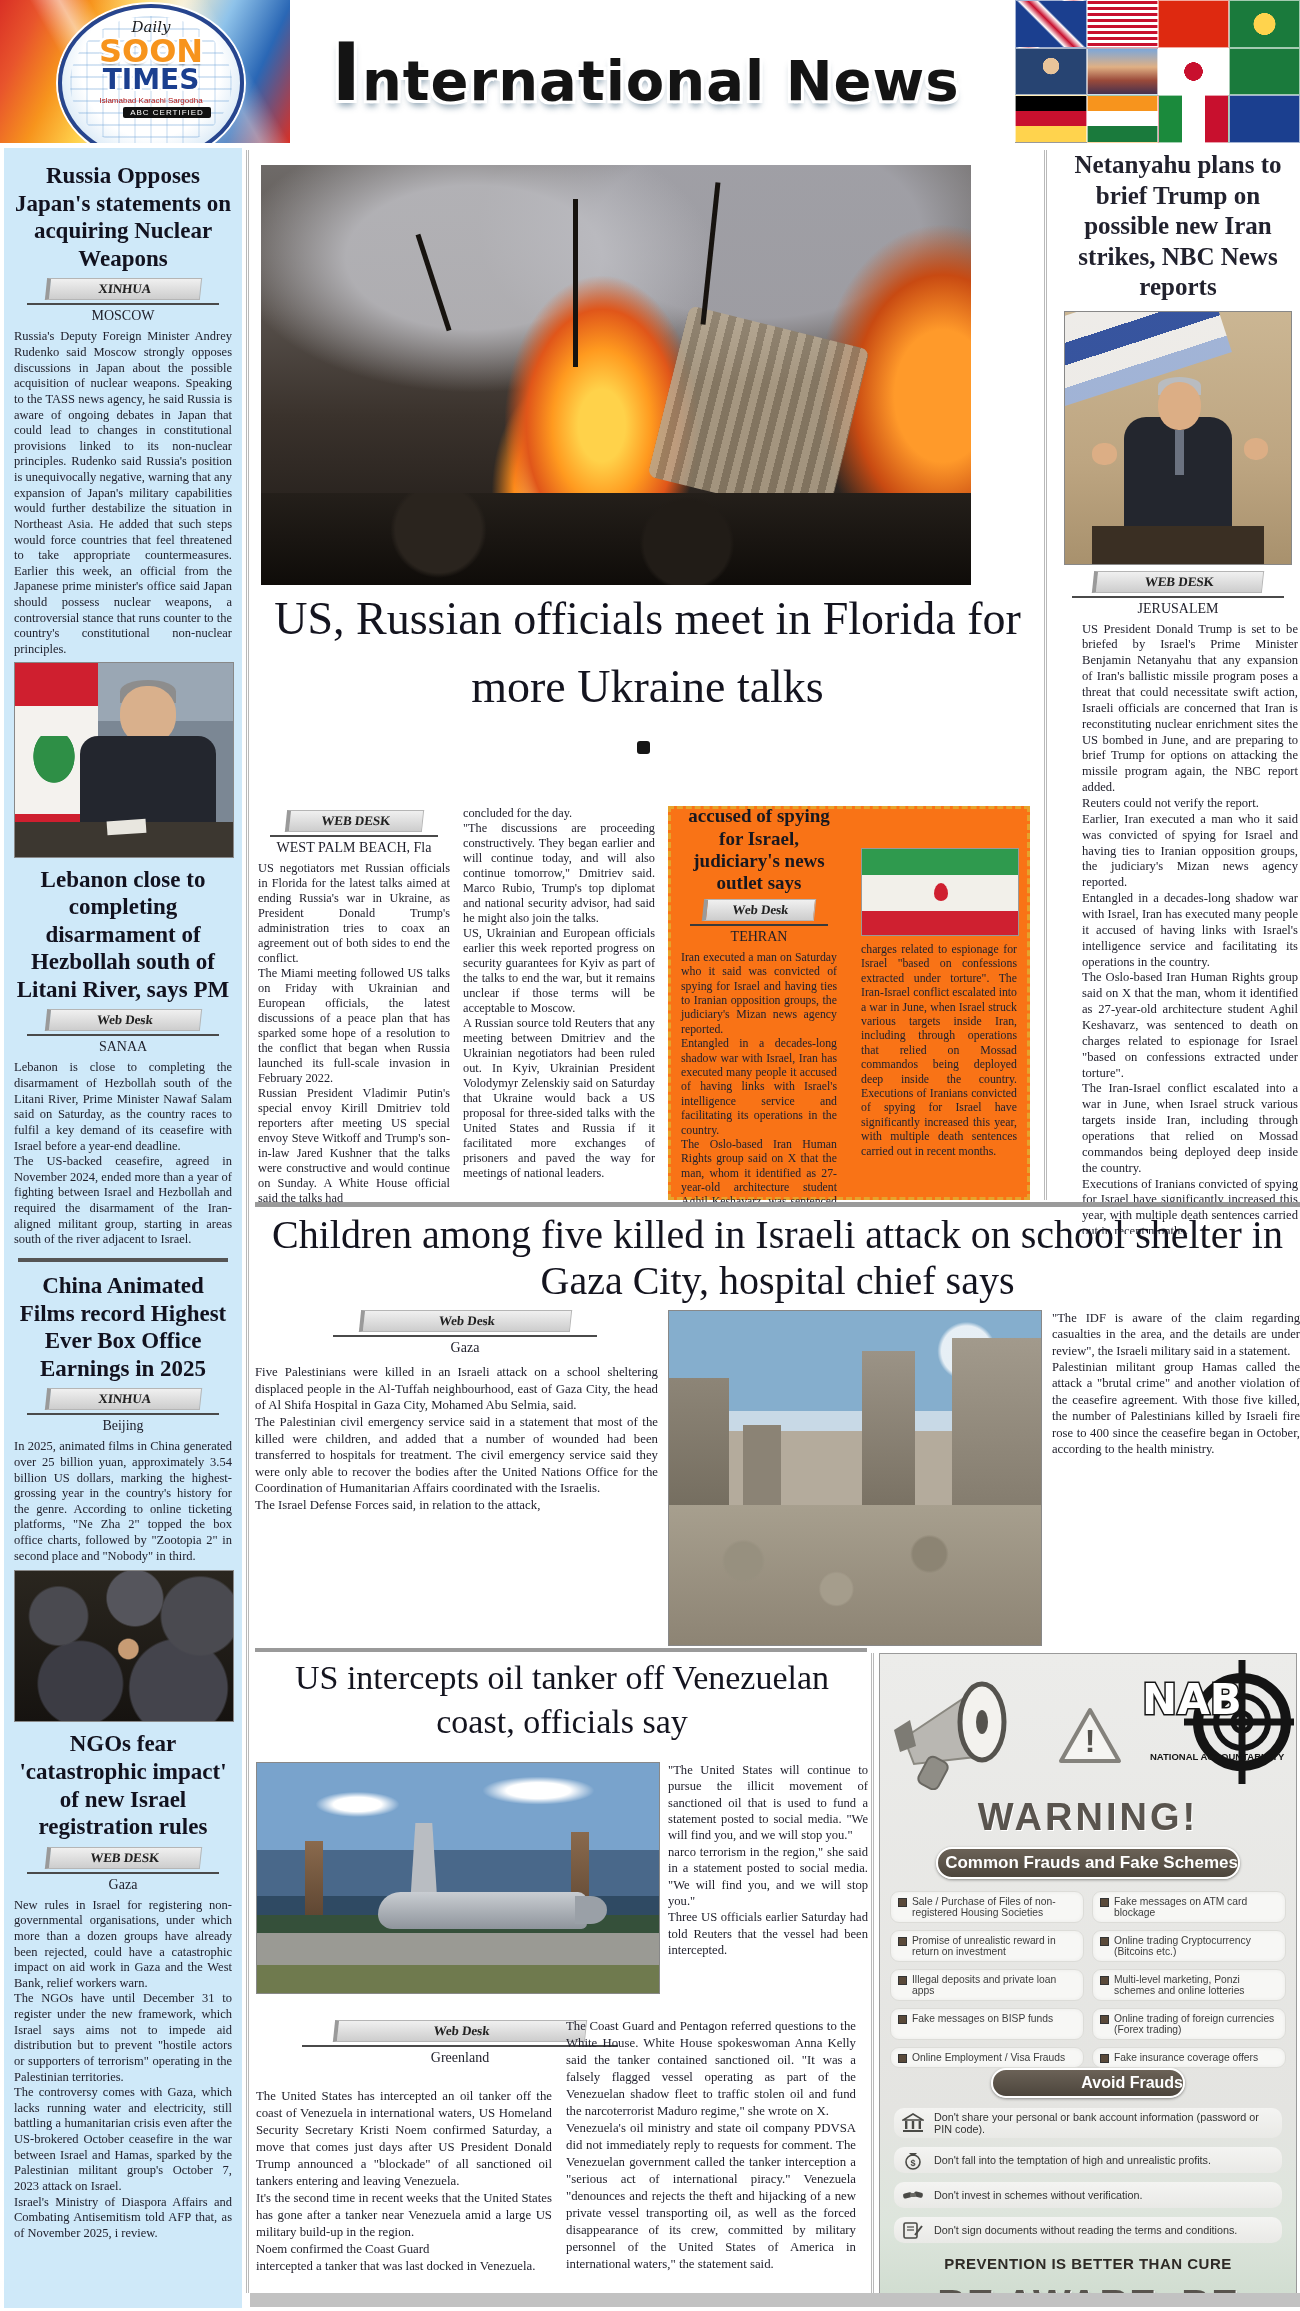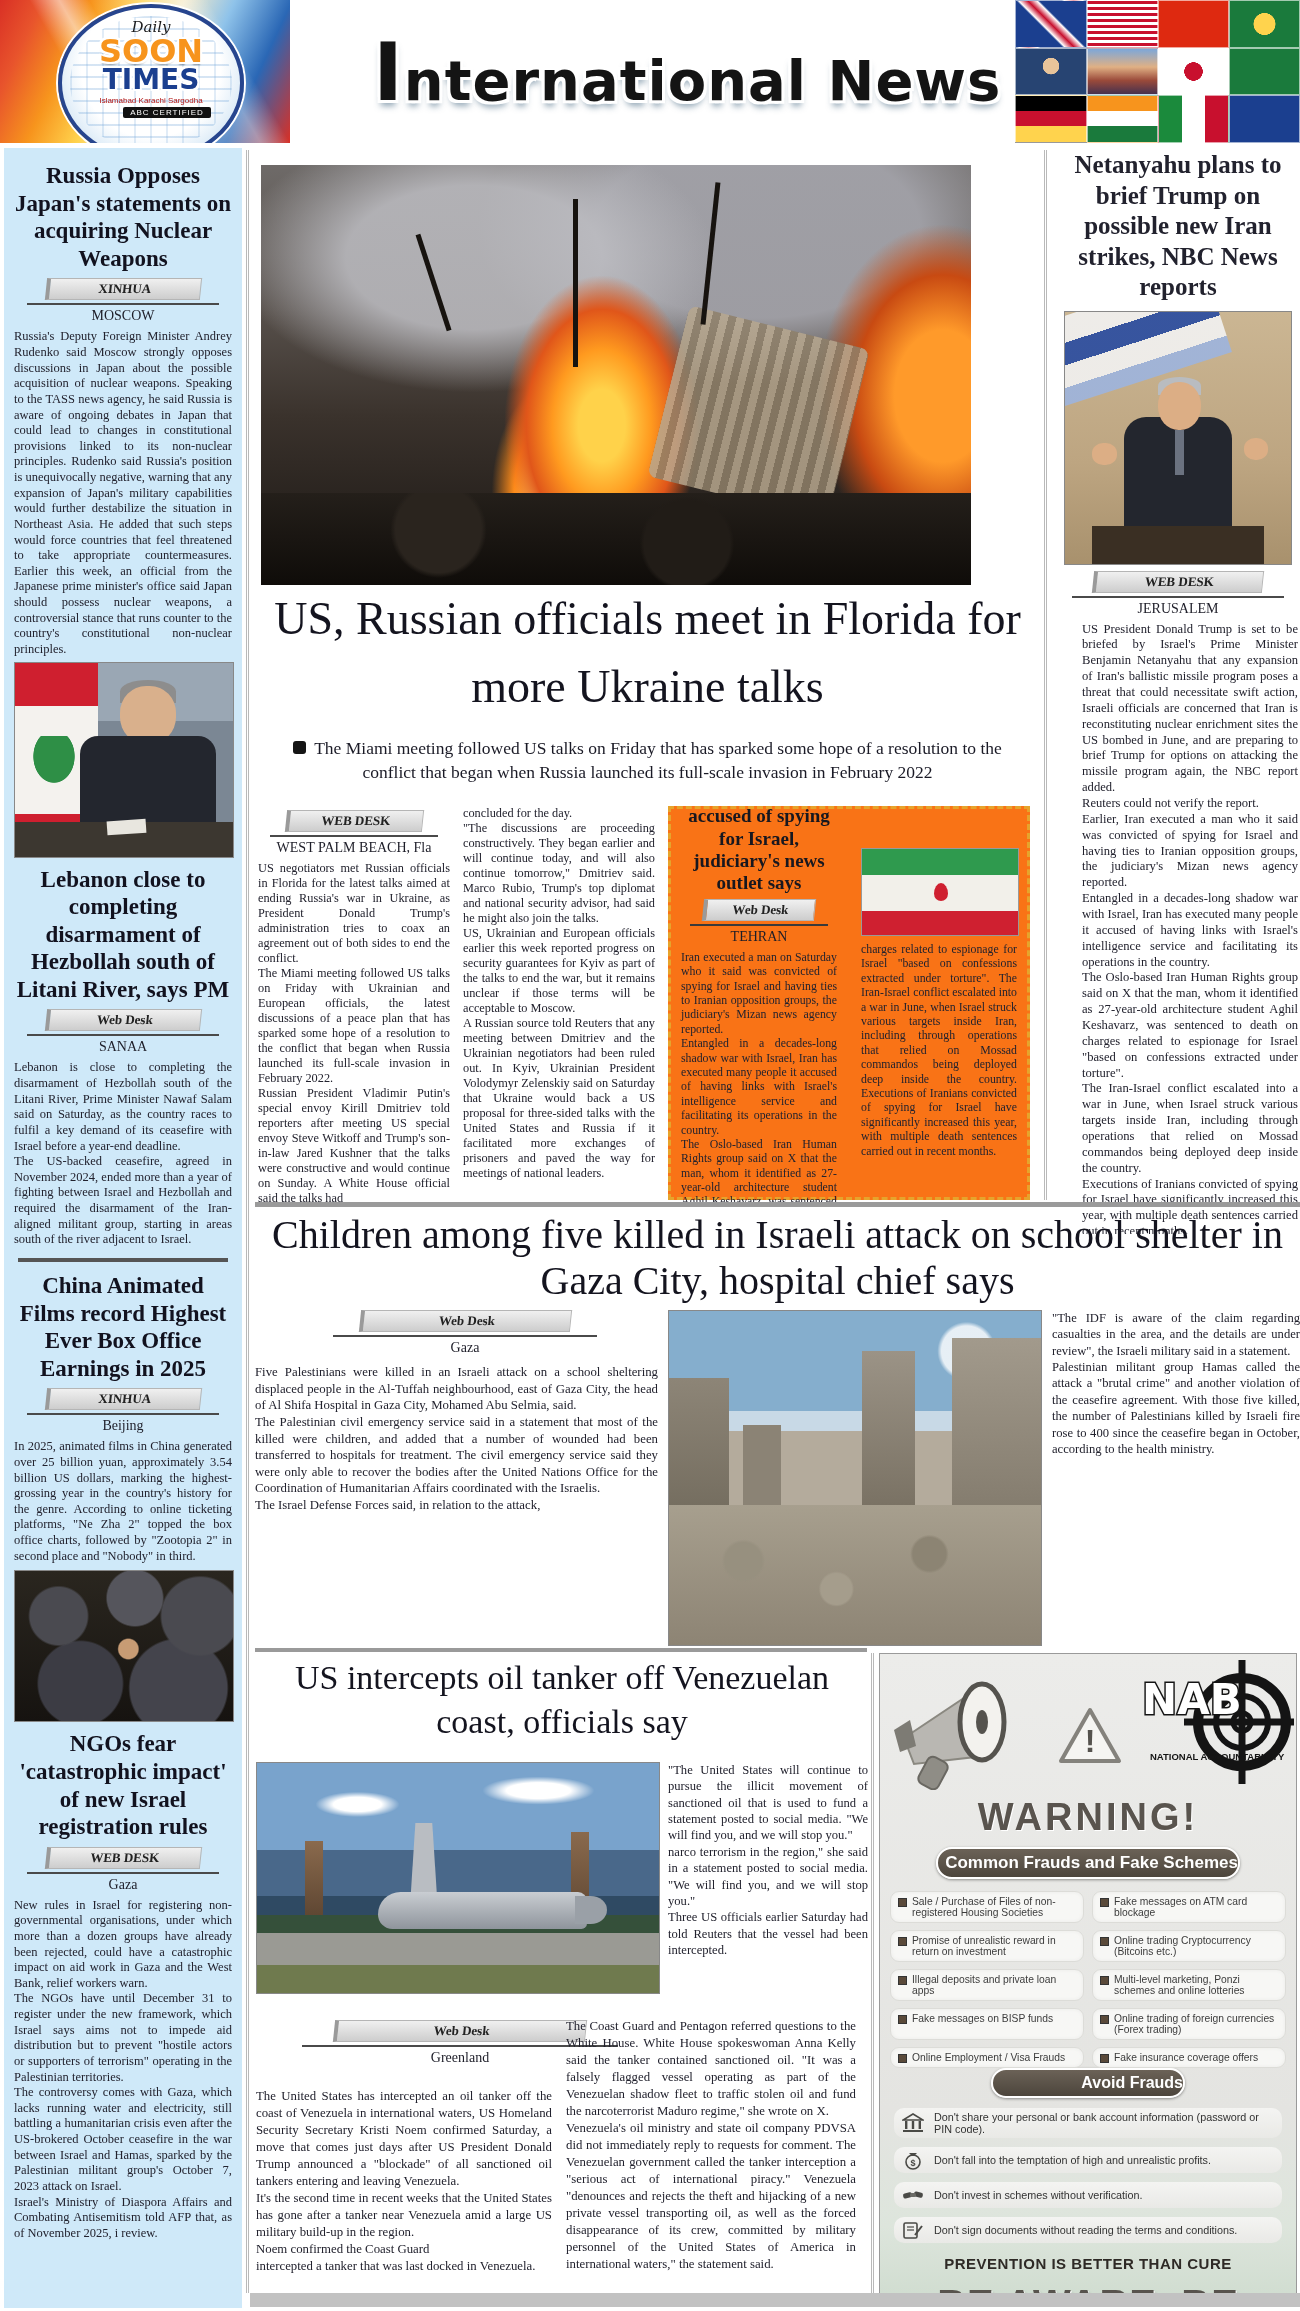--- a/index.html
+++ b/index.html
@@ -32,21 +32,21 @@
       radial-gradient(circle 2px at 22% 70%,#fff 40%,transparent 60%),
       radial-gradient(circle 3px at 35% 20%,#fff 40%,transparent 60%),
       radial-gradient(circle 2px at 48% 80%,#fff 40%,transparent 60%),
       radial-gradient(circle 3px at 60% 30%,#fff 40%,transparent 60%),
       radial-gradient(circle 2px at 72% 65%,#fff 40%,transparent 60%),
       radial-gradient(circle 3px at 85% 25%,#fff 40%,transparent 60%),
       radial-gradient(circle 2px at 93% 75%,#fff 40%,transparent 60%),
       linear-gradient(120deg,rgba(255,255,255,0) 20%,rgba(255,255,255,.6) 30%,rgba(255,255,255,0) 40%,rgba(255,255,255,.5) 62%,rgba(255,255,255,0) 72%),
       linear-gradient(180deg,#e8f6fc 0%,#bfe4f2 45%,#8fccе4 100%),
       linear-gradient(180deg,#dff2fa 0%,#a6d8ec 100%);}
-  .intl-title{position:absolute;left:0;right:12px;top:26px;text-align:right;
+  .intl-title{position:absolute;left:0;right:12px;top:26px;text-align:center;
     font-family:"DejaVu Sans",sans-serif;font-weight:bold;font-size:56px;color:#141414;letter-spacing:1px;
     text-shadow:-3px -3px 0 #fff,3px -3px 0 #fff,-3px 3px 0 #fff,3px 3px 0 #fff,0 6px 6px rgba(40,80,110,.5);}
   .intl-title::first-letter{font-size:1.42em;}
   .flags{position:relative;width:285px;height:143px;display:grid;grid-template-columns:repeat(4,1fr);grid-template-rows:repeat(3,1fr);overflow:hidden;border-left:2px solid #fff;}
   .flag{border:1px solid rgba(255,255,255,.6);}
   .f-uk{background:linear-gradient(45deg,#1b3f8f 40%,#fff 42%,#c8102e 50%,#fff 58%,#1b3f8f 60%);}
   .f-us{background:repeating-linear-gradient(180deg,#c8102e 0 3px,#fff 3px 6px);position:relative;}
   .f-cn{background:#de2910;}
   .f-sa{background:#1a7a3c;}
   .f-portrait{background:radial-gradient(circle at 50% 38%,#e8c49a 18%,#274472 19% 100%);}
@@ -299,21 +299,21 @@
   <div class="fire-photo">
     <div class="fire-sheet"></div>
     <div class="fire-pole" style="left:44%;top:8%;height:40%;"></div>
     <div class="fire-pole" style="left:63%;top:4%;height:34%;transform:rotate(6deg);"></div>
     <div class="fire-pole" style="left:24%;top:16%;height:24%;transform:rotate(-18deg);"></div>
     <div class="fire-debris"></div>
   </div>
 
   <h1 class="headline main-headline">US, Russian officials meet in Florida for more Ukraine talks</h1>
   <div class="standfirst">
-    <span class="bullet"></span><span>The Miami meeting followed US talks on Friday that has sparked some hope of a resolution to the conflict that began when Russia launched its full-scale invasion in February 2022</span>
+    <span class="bullet"></span>
   </div>
 
   <div class="main-cols">
     <div class="mcol">
       <div class="src-wrap">
           <div class="src">WEB DESK</div>
         </div>
       <div class="dateline">WEST PALM BEACH, Fla</div>
       <div class="bodytext">
           <p>US negotiators met Russian officials in Florida for the latest talks aimed at ending Russia's war in Ukraine, as President Donald Trump's administration tries to coax an agreement out of both sides to end the conflict.</p>

